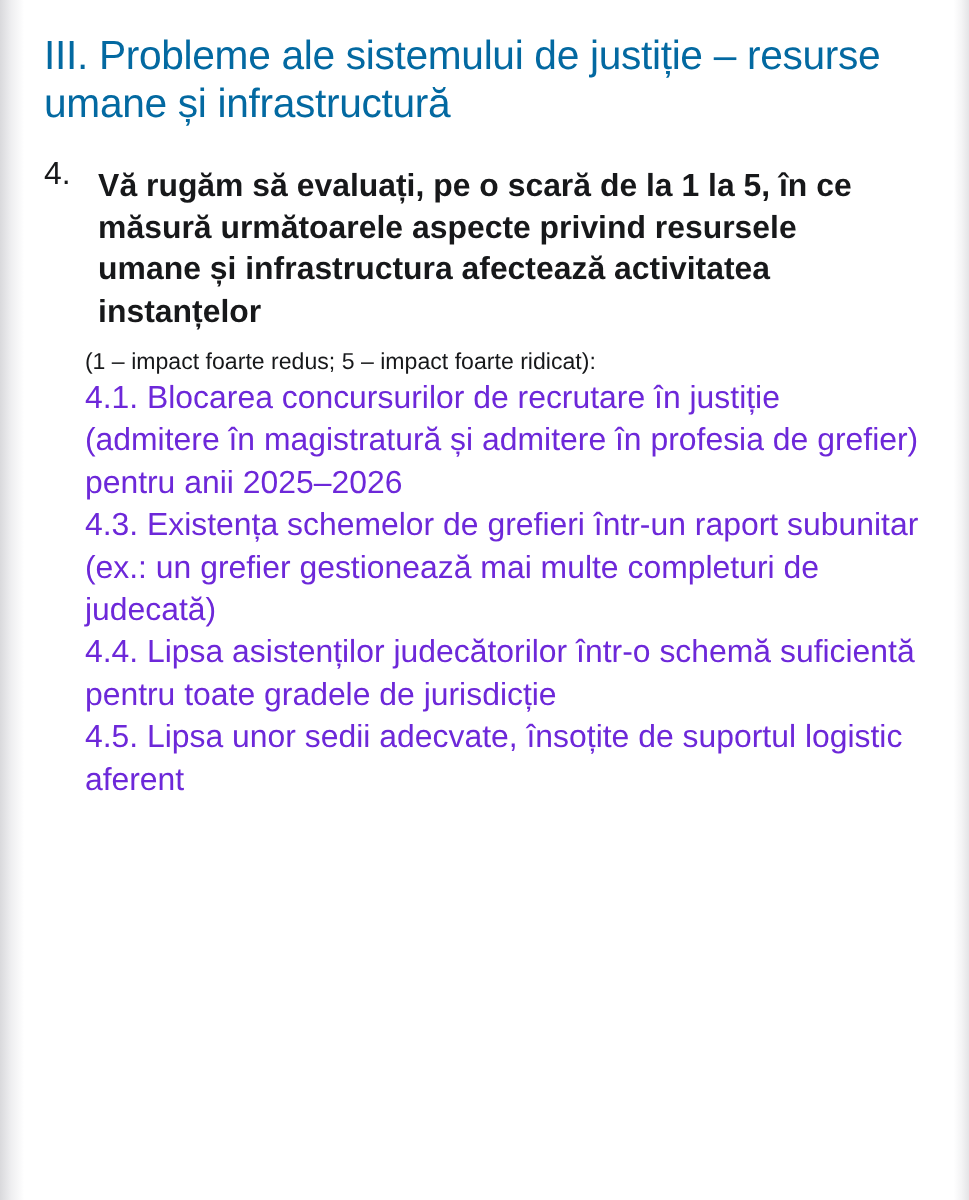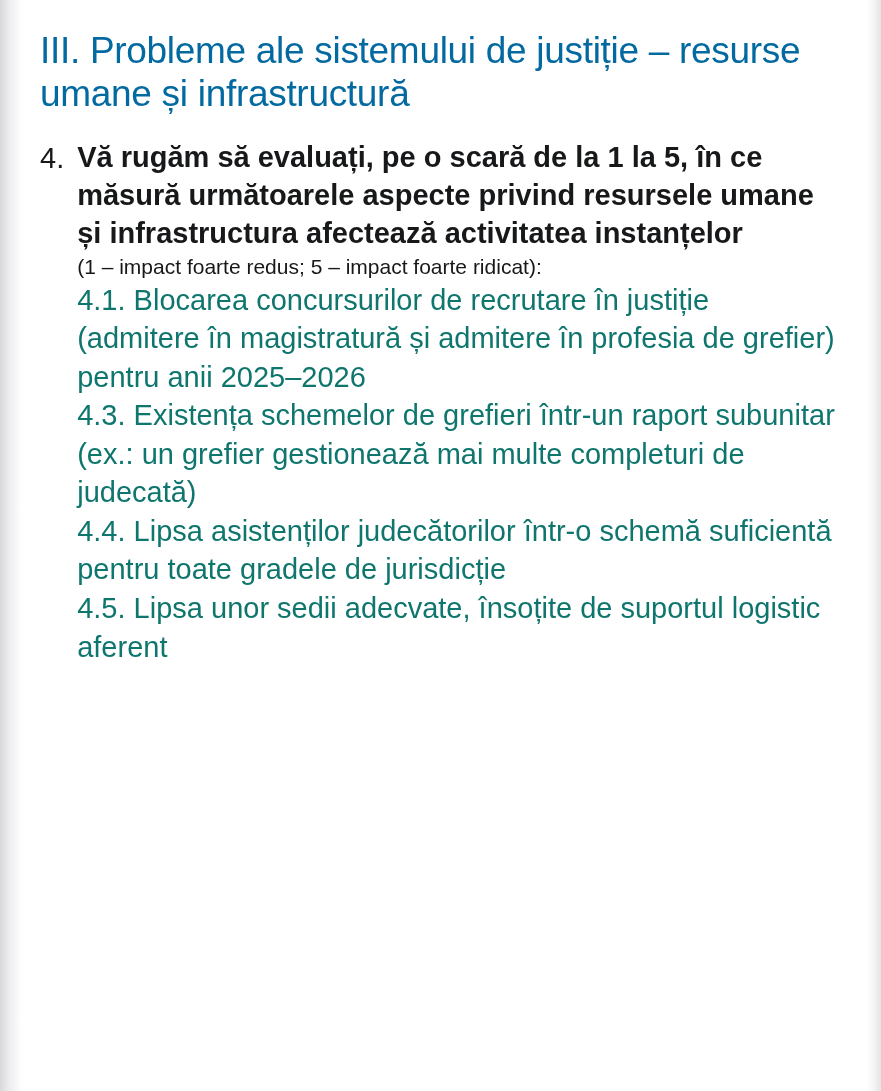--- a/index.html
+++ b/index.html
@@ -63,39 +63,39 @@
   }
   .q-body {
     flex: 1 1 auto;
     min-width: 0;
   }
   .q-lead {
     font-size: 29px;
     line-height: 1.32;
     font-weight: 700;
     color: #17181a;
-    margin: 0;
+    margin: 12px;
   }
   .q-scale {
     font-size: 21px;
     line-height: 1.33;
     font-weight: 400;
     color: #17181a;
     margin: 0;
   }
   .items {
     margin: 0;
     padding: 0;
     list-style: none;
   }
   .items li {
     font-size: 29px;
     line-height: 1.33;
     font-weight: 400;
-    color: #0f766e;
+    color: #6d28d9;
     margin: 0;
   }
 </style>
 </head>
 <body>
 
 <div class="page">
   <div class="edge-left"></div>
   <div class="edge-right"></div>
 

